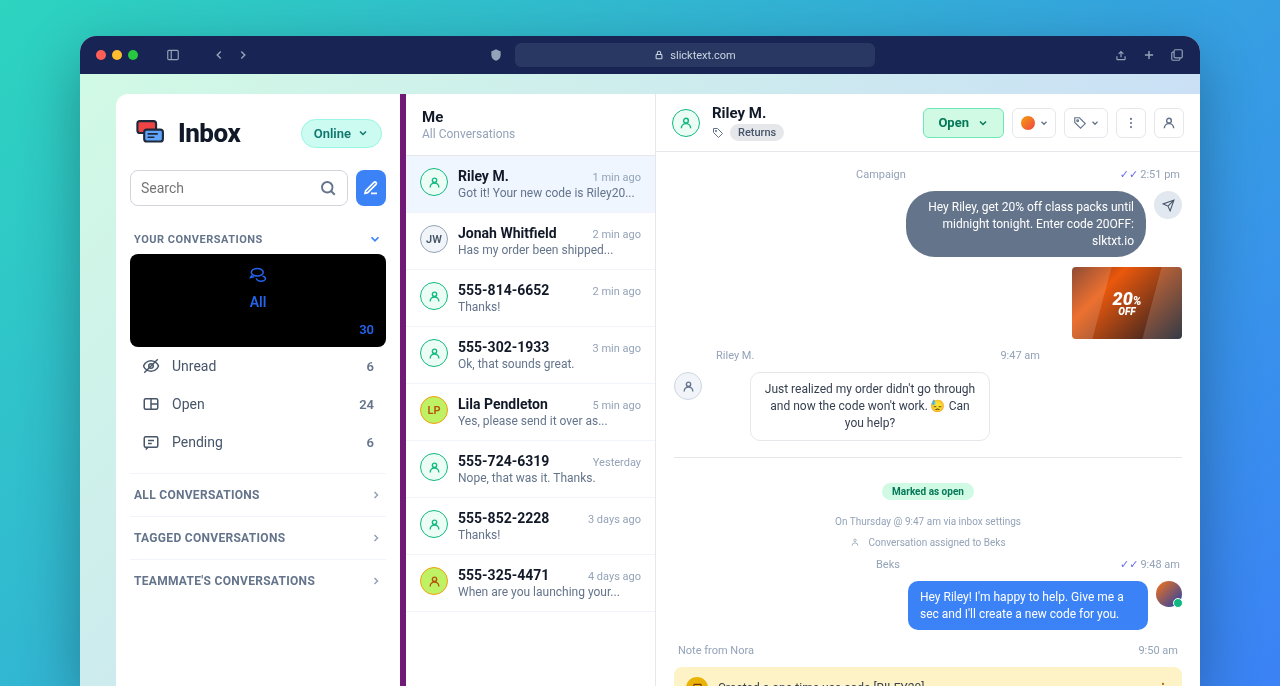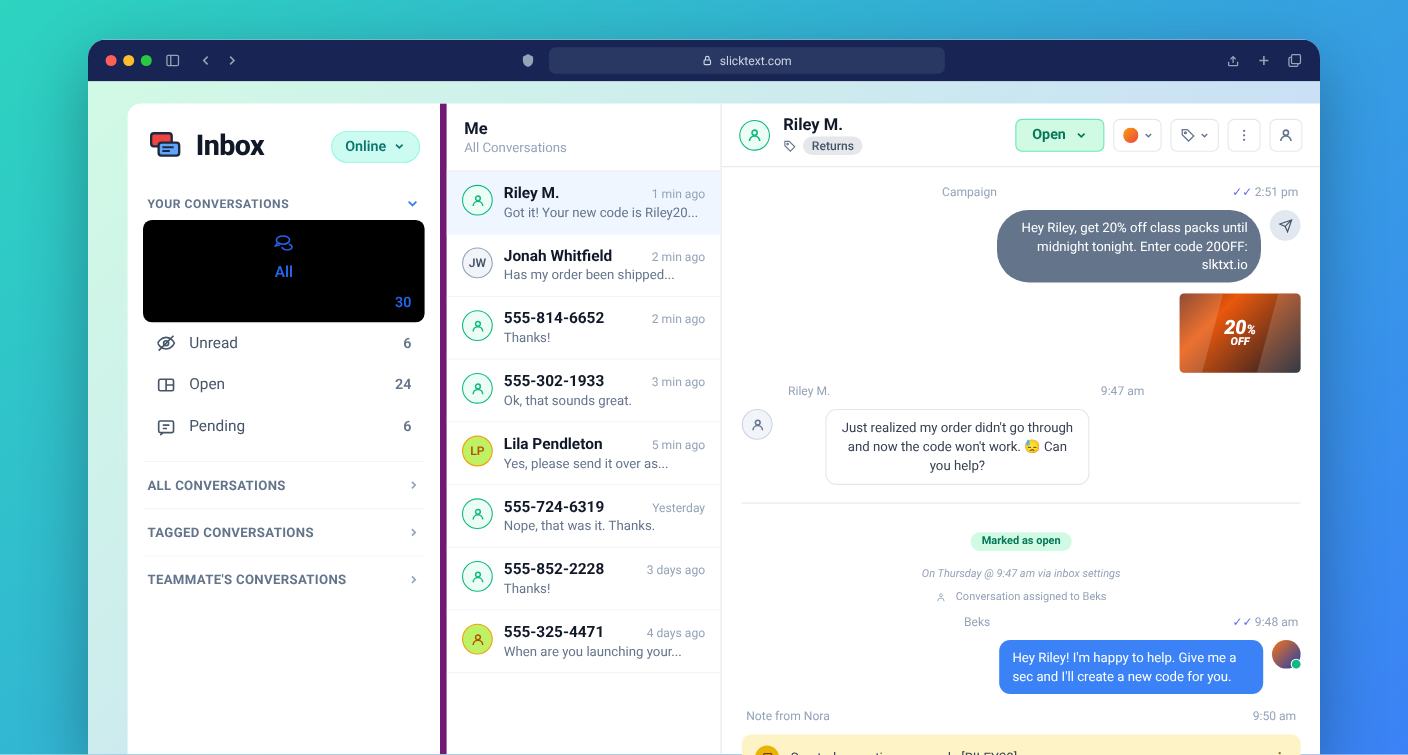--- a/index.html
+++ b/index.html
@@ -1,18 +1,18 @@
 <!DOCTYPE html>
 <html><head>
   <meta charset="utf-8">
   <style>
     * { margin: 0; padding: 0; box-sizing: border-box; font-family: -apple-system, BlinkMacSystemFont, 'Segoe UI', Roboto, sans-serif; }
     body { background: linear-gradient(135deg, #2dd4bf 0%, #3b82f6 100%); width: 1280px; height: 686px; overflow: hidden; padding: 36px 80px 0; }
     .browser { background: #fff; border-radius: 16px 16px 0 0; height: 100%; overflow: hidden; display: flex; flex-direction: column; box-shadow: 0 20px 60px rgba(0,0,0,0.3); }
-    .chrome { background: #182554; height: 38px; display: flex; align-items: center; padding: 0 16px; gap: 12px; }
+    .chrome { background: #182554; height: 38px; display: flex; align-items: center; padding: 0 16px; gap: 28px; }
     .traffic { display: flex; gap: 6px; }
     .dot { width: 10px; height: 10px; border-radius: 50%; }
     .dot.r { background: #ff5f57; } .dot.y { background: #febc2e; } .dot.g { background: #28c840; }
     .chrome-icon { width: 14px; height: 14px; color: #94a3b8; }
     .nav-arrows { display:flex; gap: 10px; margin-left: 4px;}
     .chrome-spacer { flex: 1; display:flex; justify-content:center; align-items:center; gap:12px; }
     .urlbar { background: #293863; height: 24px; border-radius: 6px; width: 360px; display: flex; align-items: center; justify-content: center; gap: 6px; color: #cbd5e1; font-size: 11px; }
     .chrome-right { display: flex; gap: 14px; }
     .app { display: flex; flex: 1; background: linear-gradient(135deg, #d1fae5 0%, #c7d2fe 100%); padding: 20px 0 0 36px; min-height: 0; }
     .panel { background: #fff; border-radius: 12px 0 0 0; display: flex; flex: 1; overflow: hidden; min-height: 0; }
@@ -73,21 +73,21 @@
     .bubble.blue { background: #3b82f6; color: #fff; text-align: left;}
     .send-circle { width: 28px; height: 28px; border-radius: 50%; background: #e2e8f0; display: flex; align-items: center; justify-content: center; color: #475569; flex-shrink: 0;}
     .promo-img { width: 110px; height: 72px; margin-left: auto; background: linear-gradient(135deg, #7c2d12, #ea580c 30%, #111827); border-radius: 4px; display:flex; align-items:center; justify-content:center; position:relative; overflow:hidden;}
     .promo-img::before, .promo-img::after { content:''; position:absolute; width:40px; height:72px; background: rgba(255,255,255,0.15); }
     .promo-img::before { left: -10px; transform: skewX(-15deg);}
     .promo-img::after { right: -10px; transform: skewX(-15deg);}
     .promo-txt { color:#fff; font-weight:900; font-size:18px; text-align:center; z-index:1; line-height:0.9; font-style: italic;}
     .promo-txt small { font-size: 10px; display:block;}
     .divider-wrap { text-align: center; padding: 6px 0; }
     .badge-open { display: inline-block; background: #d1fae5; color: #047857; font-size: 10px; font-weight: 700; padding: 3px 10px; border-radius: 10px; }
-    .meta-line { font-size: 10px; color: #94a3b8; font-style: italic; text-align: center; }
+    .meta-line { font-size: 10px; color: #94a3b8; text-align: center; }
     .meta-line2 { font-size: 10px; color: #94a3b8; text-align: center; display:flex; align-items:center; justify-content:center; gap:8px;}
     .agent-av { width: 26px; height: 26px; border-radius: 50%; background: linear-gradient(135deg,#f97316,#1e40af); flex-shrink:0; position: relative;}
     .agent-av::after { content:''; position:absolute; right:-1px; bottom:-1px; width:8px; height:8px; background:#10b981; border:1.5px solid #fff; border-radius:50%;}
     .note-head { display: flex; justify-content: space-between; font-size: 11px; color: #94a3b8; padding: 0 4px; margin-top: 4px;}
     .note-bar { background: #fef3c7; border-radius: 8px; padding: 10px 12px; display: flex; align-items: center; gap: 10px; font-size: 12px; color: #374151; }
     .note-icon { width: 22px; height: 22px; background: #eab308; border-radius: 50%; display:flex; align-items:center; justify-content:center; color:#78350f; font-size:11px;}
     .hr { border-top: 1px solid #e5e7eb; margin: 6px 0;}
     .av-inline { width: 28px; height:28px; flex-shrink:0;}
   </style>
 </head>
@@ -151,20 +151,34 @@
               <line x1="16" y1="25" x2="24" y2="25" stroke="#1e293b" stroke-width="2"></line>
             </svg>
           <span class="sb-title">Inbox</span>
           <div class="status-pill">
             <span>Online</span>
             <svg width="12" height="12" viewBox="0 0 24 24" fill="none" stroke="currentColor" stroke-width="3">
                 <polyline points="6 9 12 15 18 9"></polyline>
               </svg>
           </div>
         </div>
+        <div class="search-row">
+          <div class="search-box">
+            <input placeholder="Search" style="">
+            <svg width="18" height="18" viewBox="0 0 24 24" fill="none" stroke="#64748b" stroke-width="2.5">
+                <circle cx="11" cy="11" r="7"></circle>
+                <line x1="21" y1="21" x2="16" y2="16"></line>
+              </svg>
+          </div>
+          <div class="compose-btn">
+            <svg width="16" height="16" viewBox="0 0 24 24" fill="none" stroke="currentColor" stroke-width="2.5">
+                <path d="M12 20h9 M16.5 3.5a2.1 2.1 0 0 1 3 3L7 19l-4 1 1-4 z"></path>
+              </svg>
+          </div>
+        </div>
         <div class="sect-head">
           <span>YOUR CONVERSATIONS</span>
           <svg width="14" height="14" viewBox="0 0 24 24" fill="none" stroke="#3b82f6" stroke-width="3">
               <polyline points="6 9 12 15 18 9"></polyline>
             </svg>
         </div>
         <div class="nav-item active">
           <svg class="nav-icon" viewBox="0 0 24 24" fill="none" stroke="currentColor" stroke-width="2">
               <path d="M3 11 a8 5 0 1 0 16 0 a8 5 0 1 0-16 0 M4 15 l-2 3 l5-1"></path>
               <path d="M10 19 a6 4 0 0 0 12 0 a6 4 0 0 0-4-3"></path>

